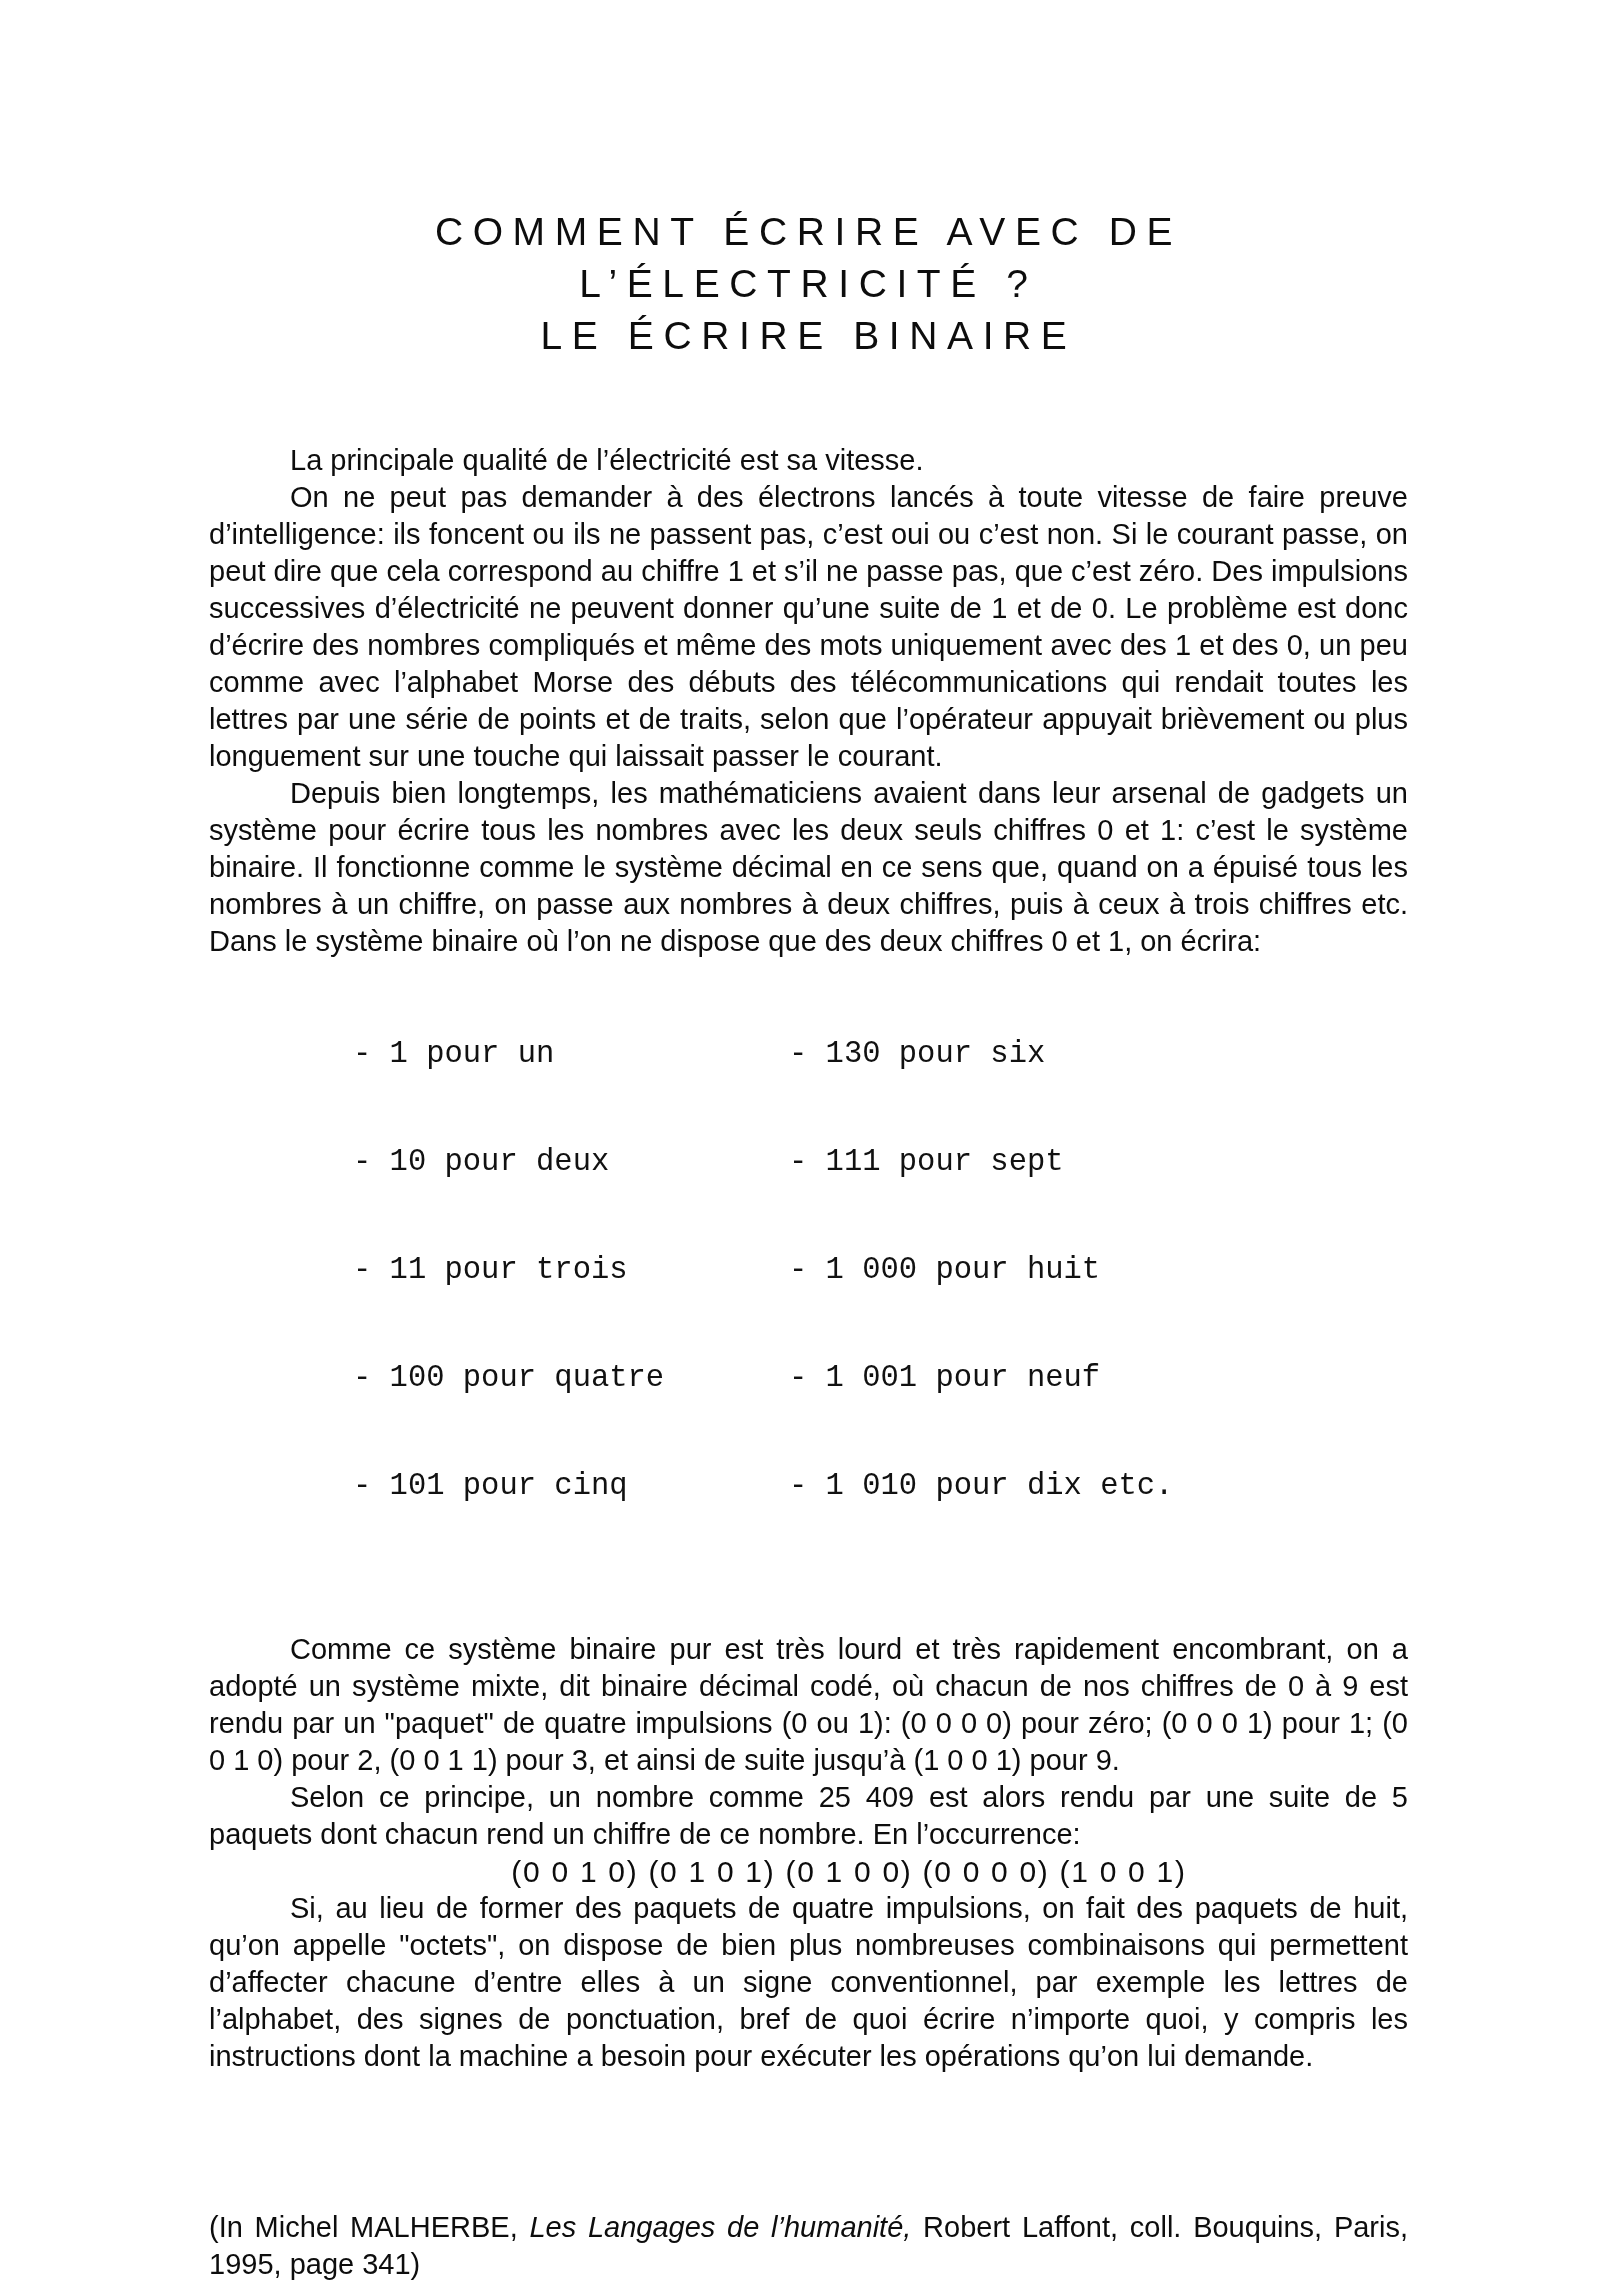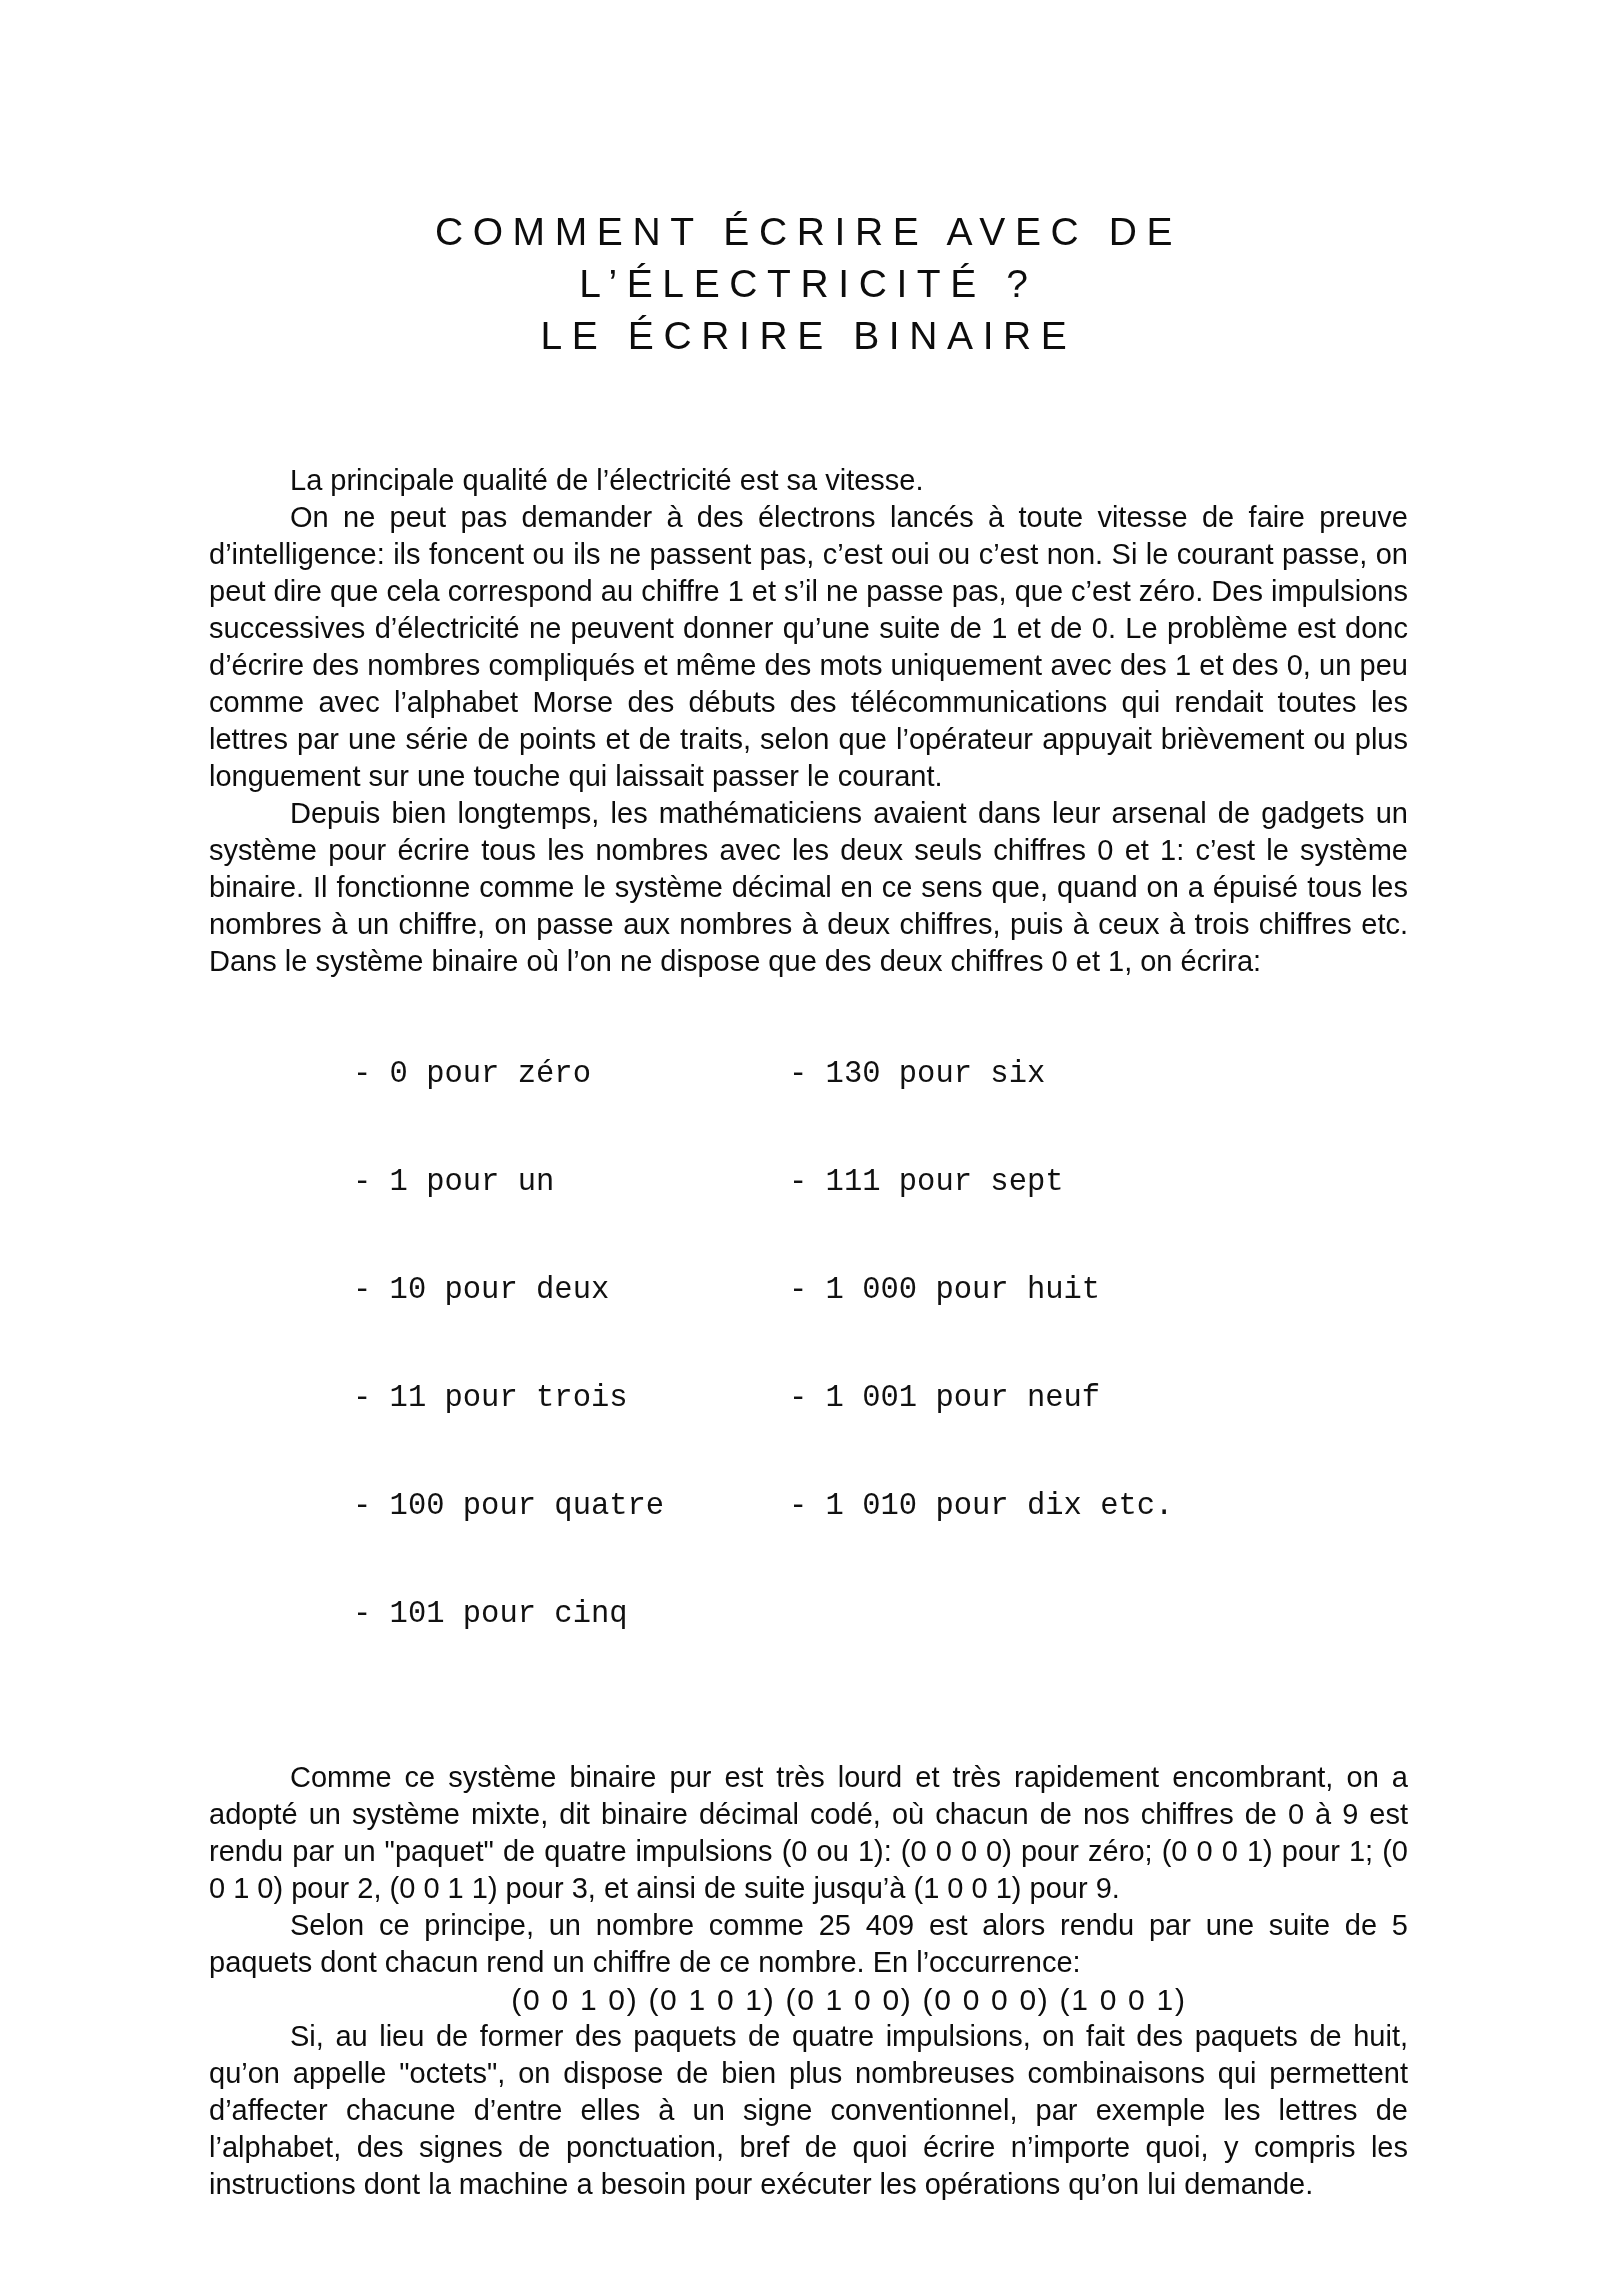--- a/index.html
+++ b/index.html
@@ -22,21 +22,21 @@
     margin: 190px 0 0 0;
     text-align: center;
     font-size: 39px;
     line-height: 52px;
     font-weight: 400;
     letter-spacing: 9.6px;
     color: #0d0d0d;
   }
   .doc-title .title-line { display: block; }
   .body-copy {
-    margin-top: 100px;
+    margin-top: 80px;
     font-size: 29px;
     line-height: 37px;
     text-align: justify;
     color: #0d0d0d;
   }
   .body-copy p {
     margin: 0;
     text-indent: 81px;
   }
   .binary-list {
@@ -79,21 +79,20 @@
     <span class="title-line">LE ÉCRIRE BINAIRE</span>
   </h1>
 
   <div class="body-copy">
     <p>La principale qualité de l’électricité est sa vitesse.</p>
     <p>On ne peut pas demander à des électrons lancés à toute vitesse de faire preuve d’intelligence: ils foncent ou ils ne passent pas, c’est oui ou c’est non. Si le courant passe, on peut dire que cela correspond au chiffre 1 et s’il ne passe pas, que c’est zéro. Des impulsions successives d’électricité ne peuvent donner qu’une suite de 1 et de 0. Le problème est donc d’écrire des nombres compliqués et même des mots uniquement avec des 1 et des 0, un peu comme avec l’alphabet Morse des débuts des télécommunications qui rendait toutes les lettres par une série de points et de traits, selon que l’opérateur appuyait brièvement ou plus longuement sur une touche qui laissait passer le courant.</p>
     <p>Depuis bien longtemps, les mathématiciens avaient dans leur arsenal de gadgets un système pour écrire tous les nombres avec les deux seuls chiffres 0 et 1: c’est le système binaire. Il fonctionne comme le système décimal en ce sens que, quand on a épuisé tous les nombres à un chiffre, on passe aux nombres à deux chiffres, puis à ceux à trois chiffres etc. Dans le système binaire où l’on ne dispose que des deux chiffres 0 et 1, on écrira:</p>
 
     <div class="binary-list">
       <div class="list-col col-left">
-        <span class="list-item">- 0 pour zéro</span>
         <span class="list-item">- 1 pour un</span>
         <span class="list-item">- 10 pour deux</span>
         <span class="list-item">- 11 pour trois</span>
         <span class="list-item">- 100 pour quatre</span>
         <span class="list-item">- 101 pour cinq</span>
       </div>
       <div class="list-col col-right">
         <span class="list-item">- 130 pour six</span>
         <span class="list-item">- 111 pour sept</span>
         <span class="list-item">- 1 000 pour huit</span>

